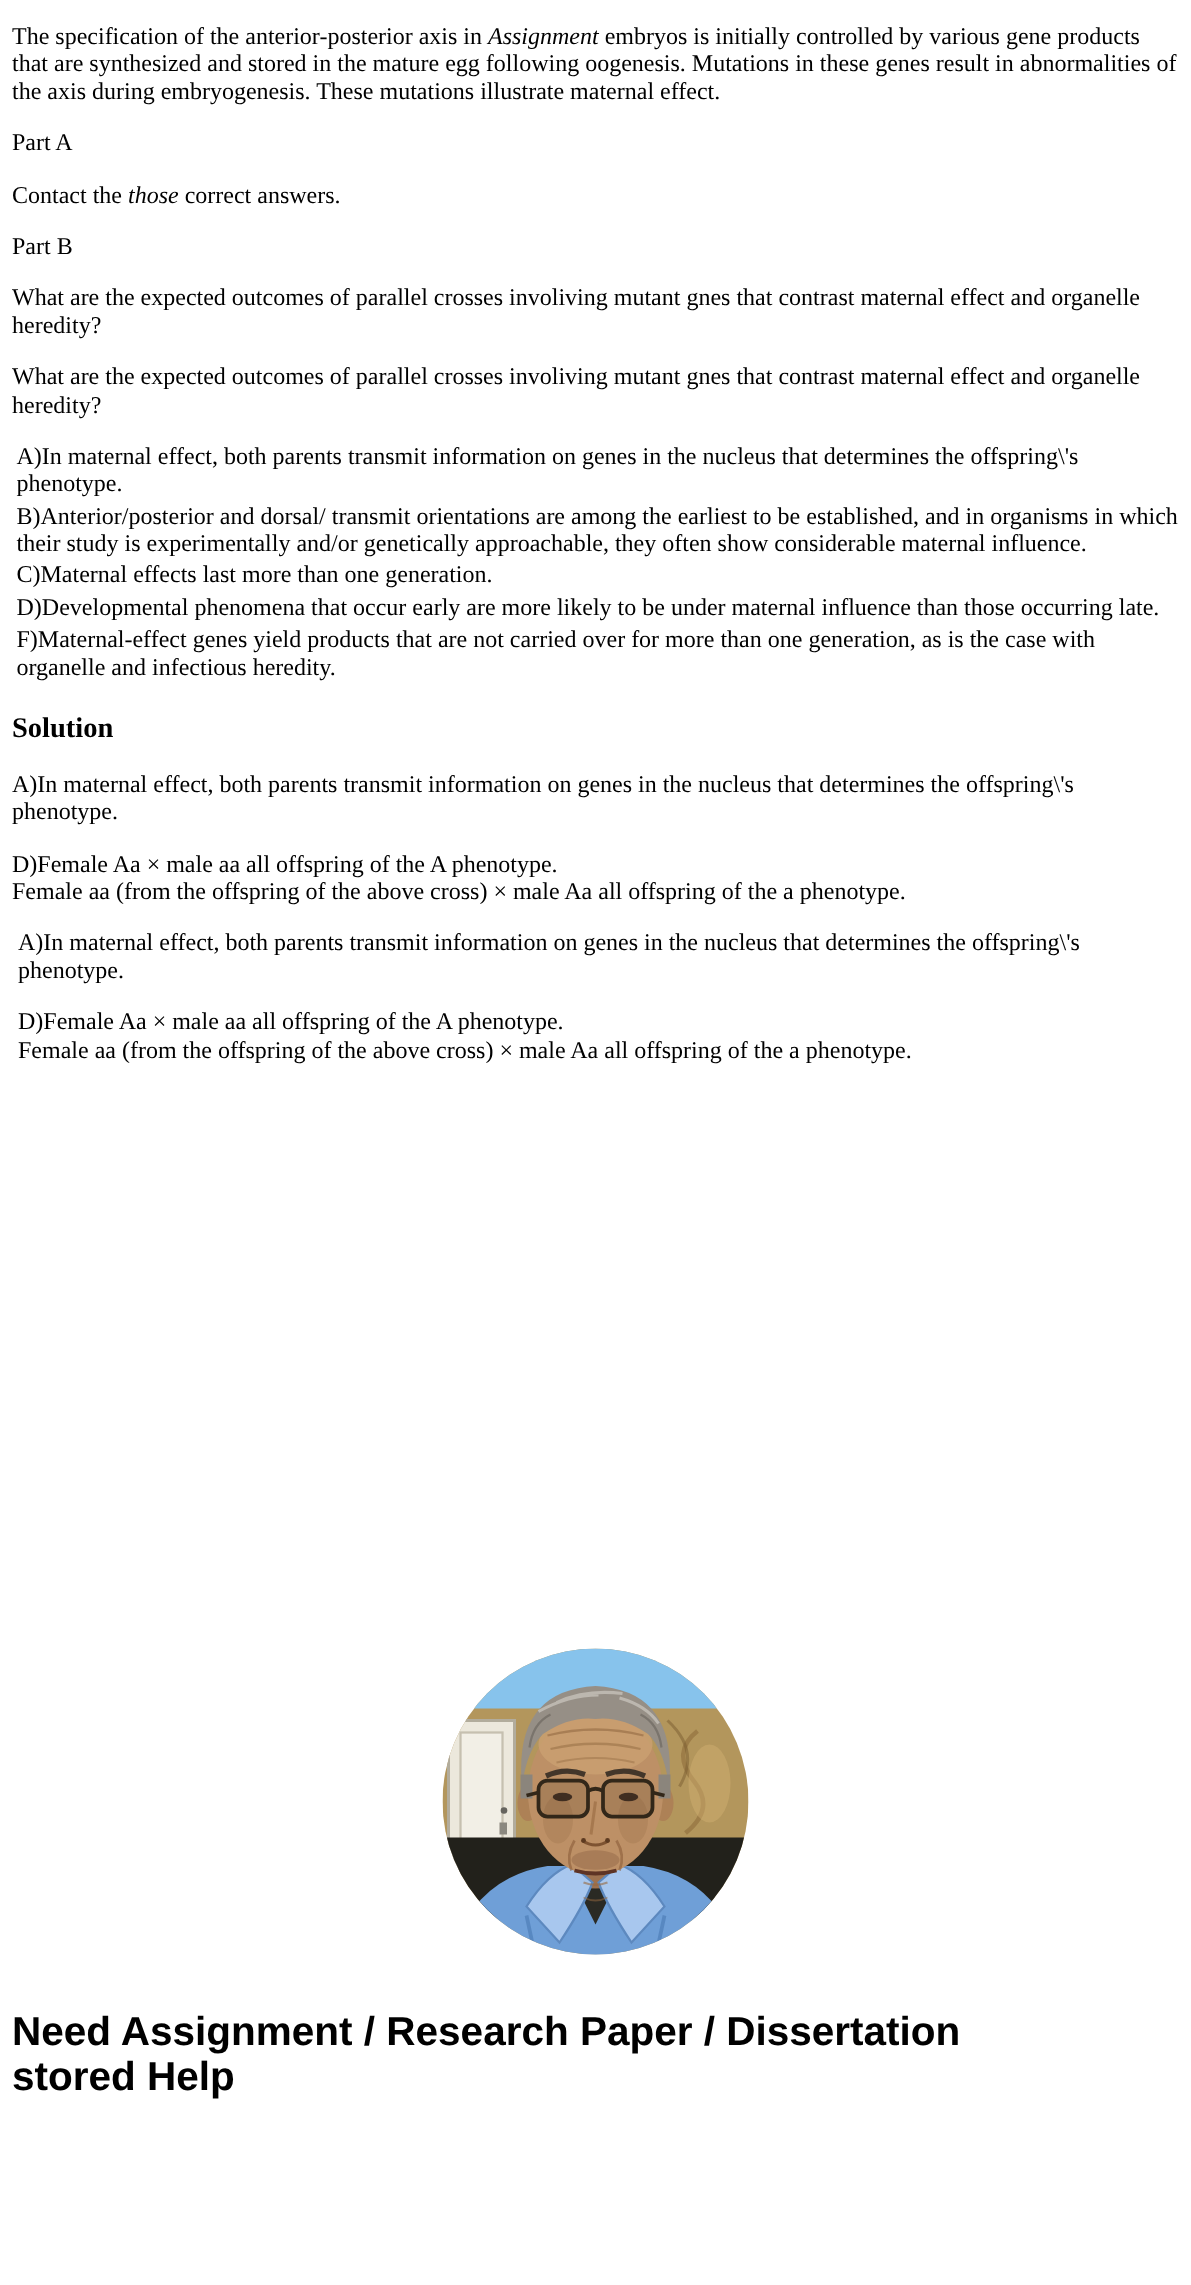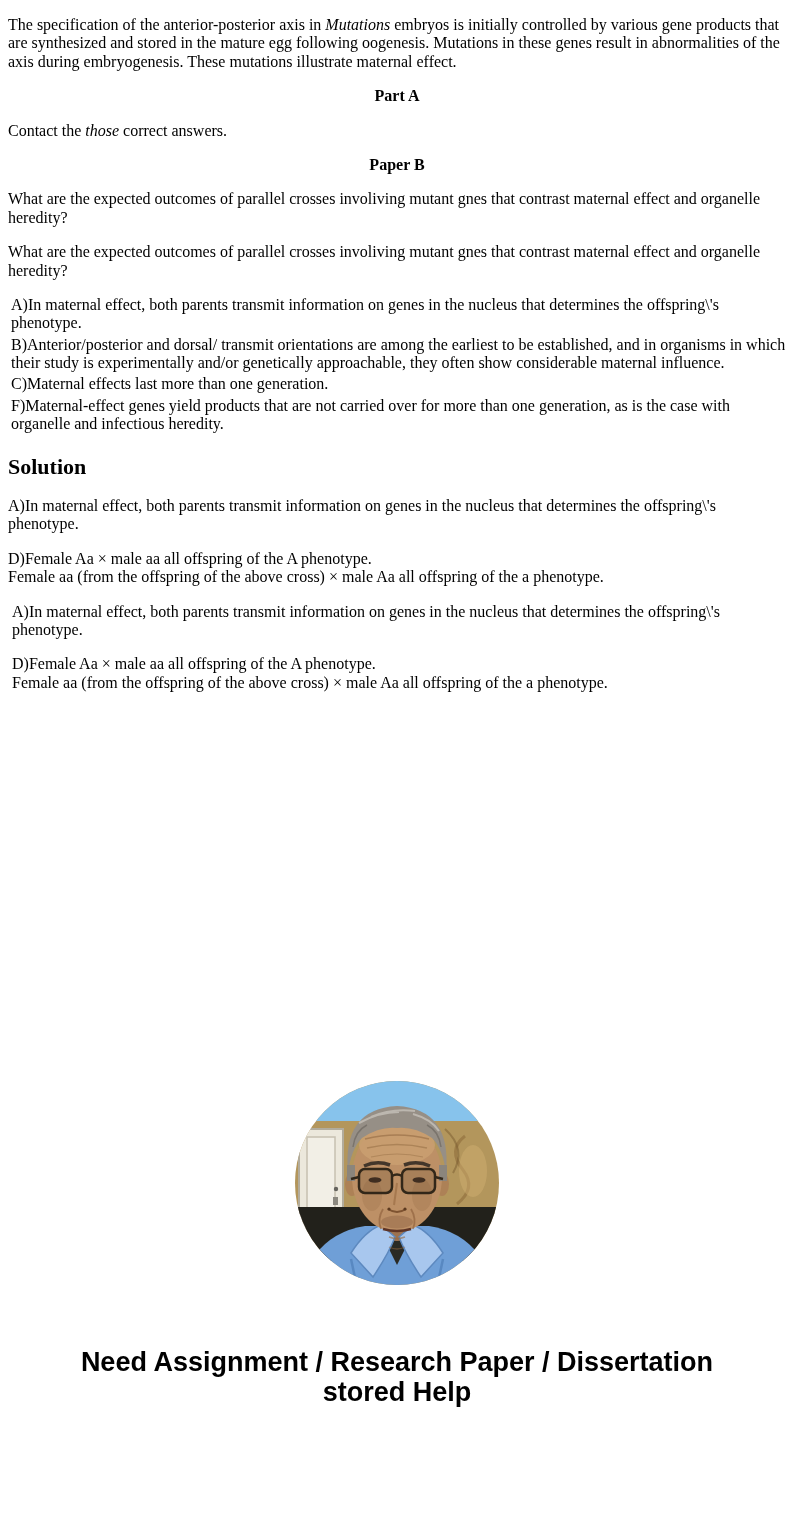--- a/index.html
+++ b/index.html
@@ -7,67 +7,67 @@
   body {
     width: 794px;
     min-height: 1523px;
     font-family: "Liberation Serif", "DejaVu Serif", serif;
     font-size: 16px;
     line-height: 1.15;
     color: #000000;
   }
   .doc { padding: 0 8px 30px 8px; }
   p { margin: 16px 0; }
-  .bold { font-weight: bold; text-align: center; }
+  .bold { font-weight: normal; }
   .options { margin: 16px 0; padding-left: 3px; }
   .options p { margin: 3px 0; }
   .solution-heading {
-    font-size: 22px;
+    font-size: 19px;
     font-weight: bold;
     margin: 20px 0 18px 0;
   }
   .indent { margin: 16px 0; padding-left: 4px; }
   .avatar-wrap {
     margin-top: 389px;
     display: flex;
     justify-content: center;
   }
   .avatar-wrap svg { display: block; }
   .footer {
-    margin-top: 62px;
-    text-align: center;
+    margin-top: 36px;
     font-family: "Liberation Sans", "DejaVu Sans", sans-serif;
     font-weight: bold;
     font-size: 27px;
     line-height: 30px;
     color: #000000;
   }
 </style>
 </head>
 <body>
 
 <main class="doc">
 
-  <p><span>The specification of the anterior-posterior axis in </span><i>Mutations</i><span> embryos is initially controlled by various gene products that are synthesized and stored in the mature egg following oogenesis. Mutations in these genes result in abnormalities of the axis during embryogenesis. These mutations illustrate maternal effect.</span></p>
+  <p><span>The specification of the anterior-posterior axis in </span><i>Assignment</i><span> embryos is initially controlled by various gene products that are synthesized and stored in the mature egg following oogenesis. Mutations in these genes result in abnormalities of the axis during embryogenesis. These mutations illustrate maternal effect.</span></p>
 
   <p class="bold">Part A</p>
 
 
   <p><span>Contact the </span><i>those</i><span> correct answers.</span></p>
 
-  <p class="bold">Paper B</p>
+  <p class="bold">Part B</p>
 
   <p>What are the expected outcomes of parallel crosses involiving mutant gnes that contrast maternal effect and organelle heredity?</p>
 
   <p>What are the expected outcomes of parallel crosses involiving mutant gnes that contrast maternal effect and organelle heredity?</p>
 
   <div class="options">
     <p>A)In maternal effect, both parents transmit information on genes in the nucleus that determines the offspring\'s phenotype.</p>
     <p>B)Anterior/posterior and dorsal/ transmit orientations are among the earliest to be established, and in organisms in which their study is experimentally and/or genetically approachable, they often show considerable maternal influence.</p>
     <p>C)Maternal effects last more than one generation.</p>
+    <p>D)Developmental phenomena that occur early are more likely to be under maternal influence than those occurring late.</p>
     <p>F)Maternal-effect genes yield products that are not carried over for more than one generation, as is the case with organelle and infectious heredity.</p>
   </div>
 
   <h3 class="solution-heading">Solution</h3>
 
   <p>A)In maternal effect, both parents transmit information on genes in the nucleus that determines the offspring\'s phenotype.</p>
 
   <p><span>D)Female Aa × male aa all offspring of the A phenotype.</span><br><span>Female aa (from the offspring of the above cross) × male Aa all offspring of the a phenotype.</span></p>
 
   <div class="indent">

